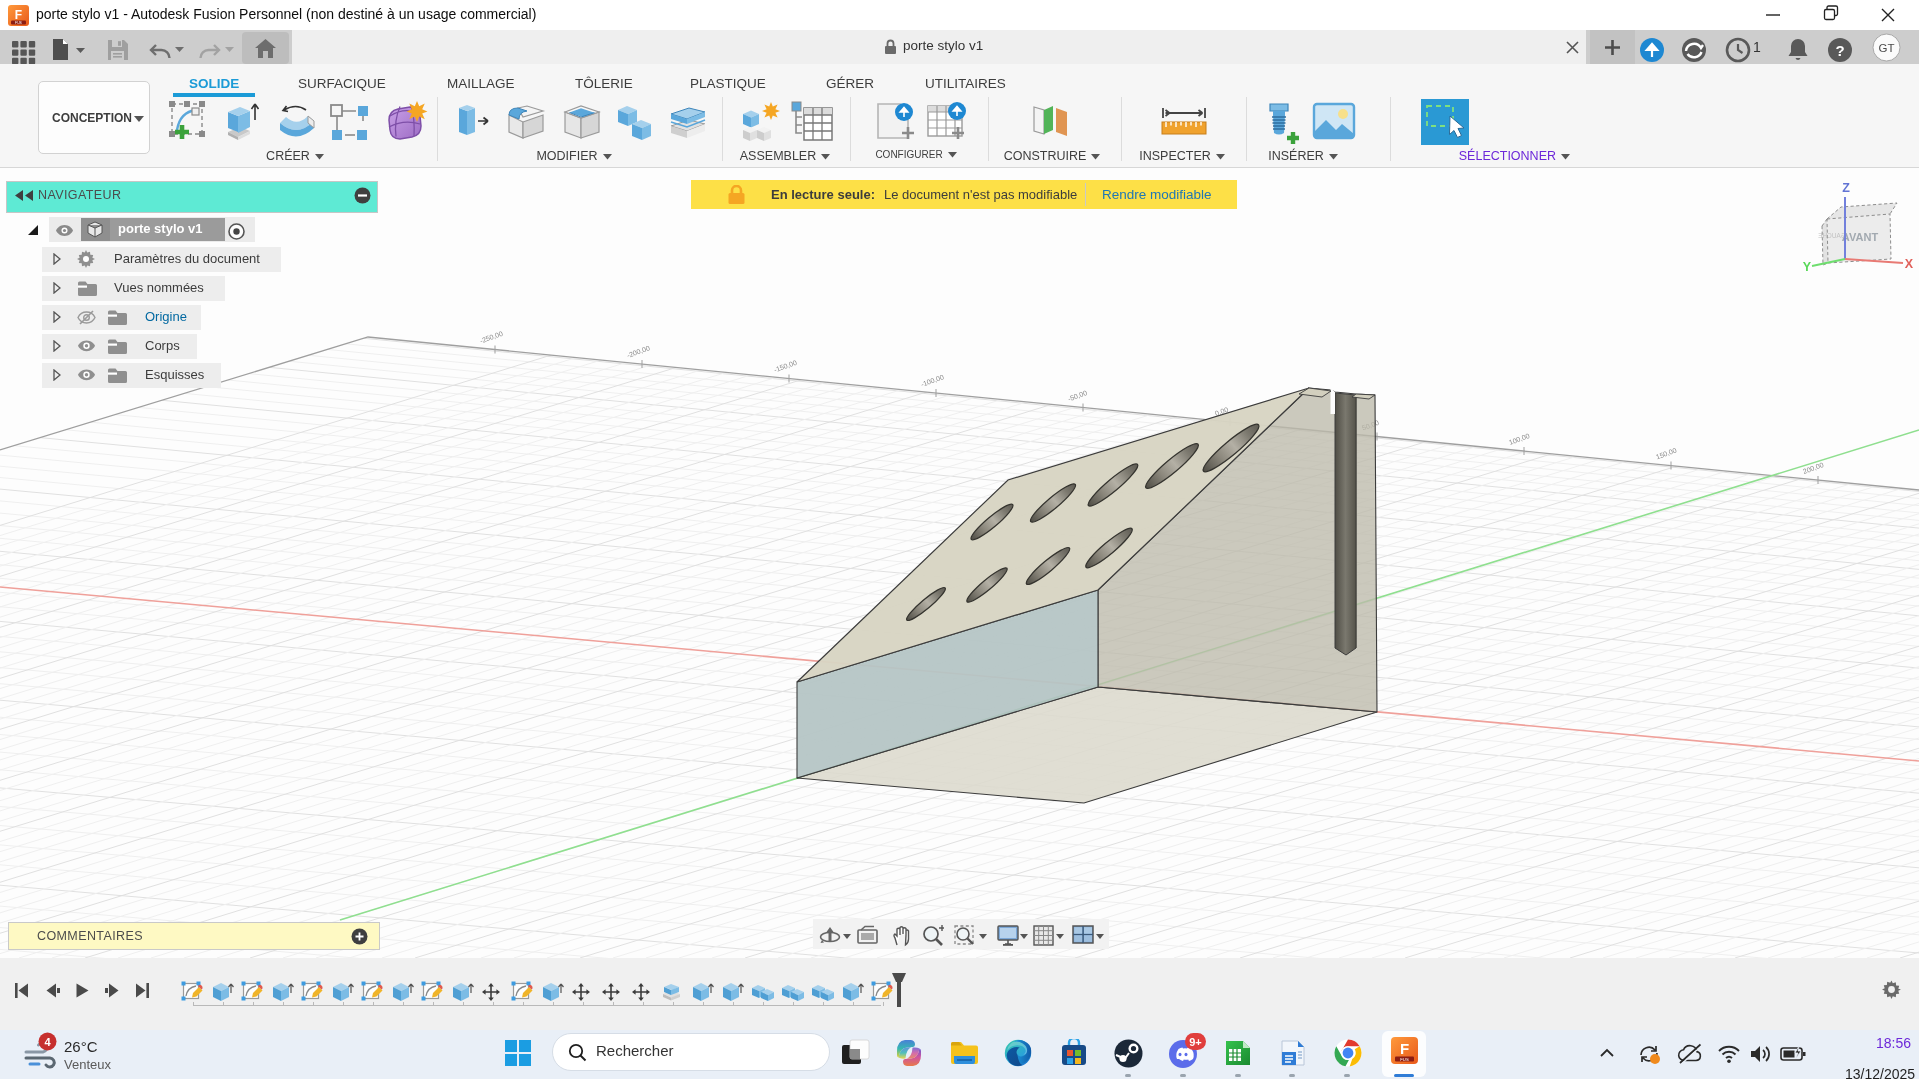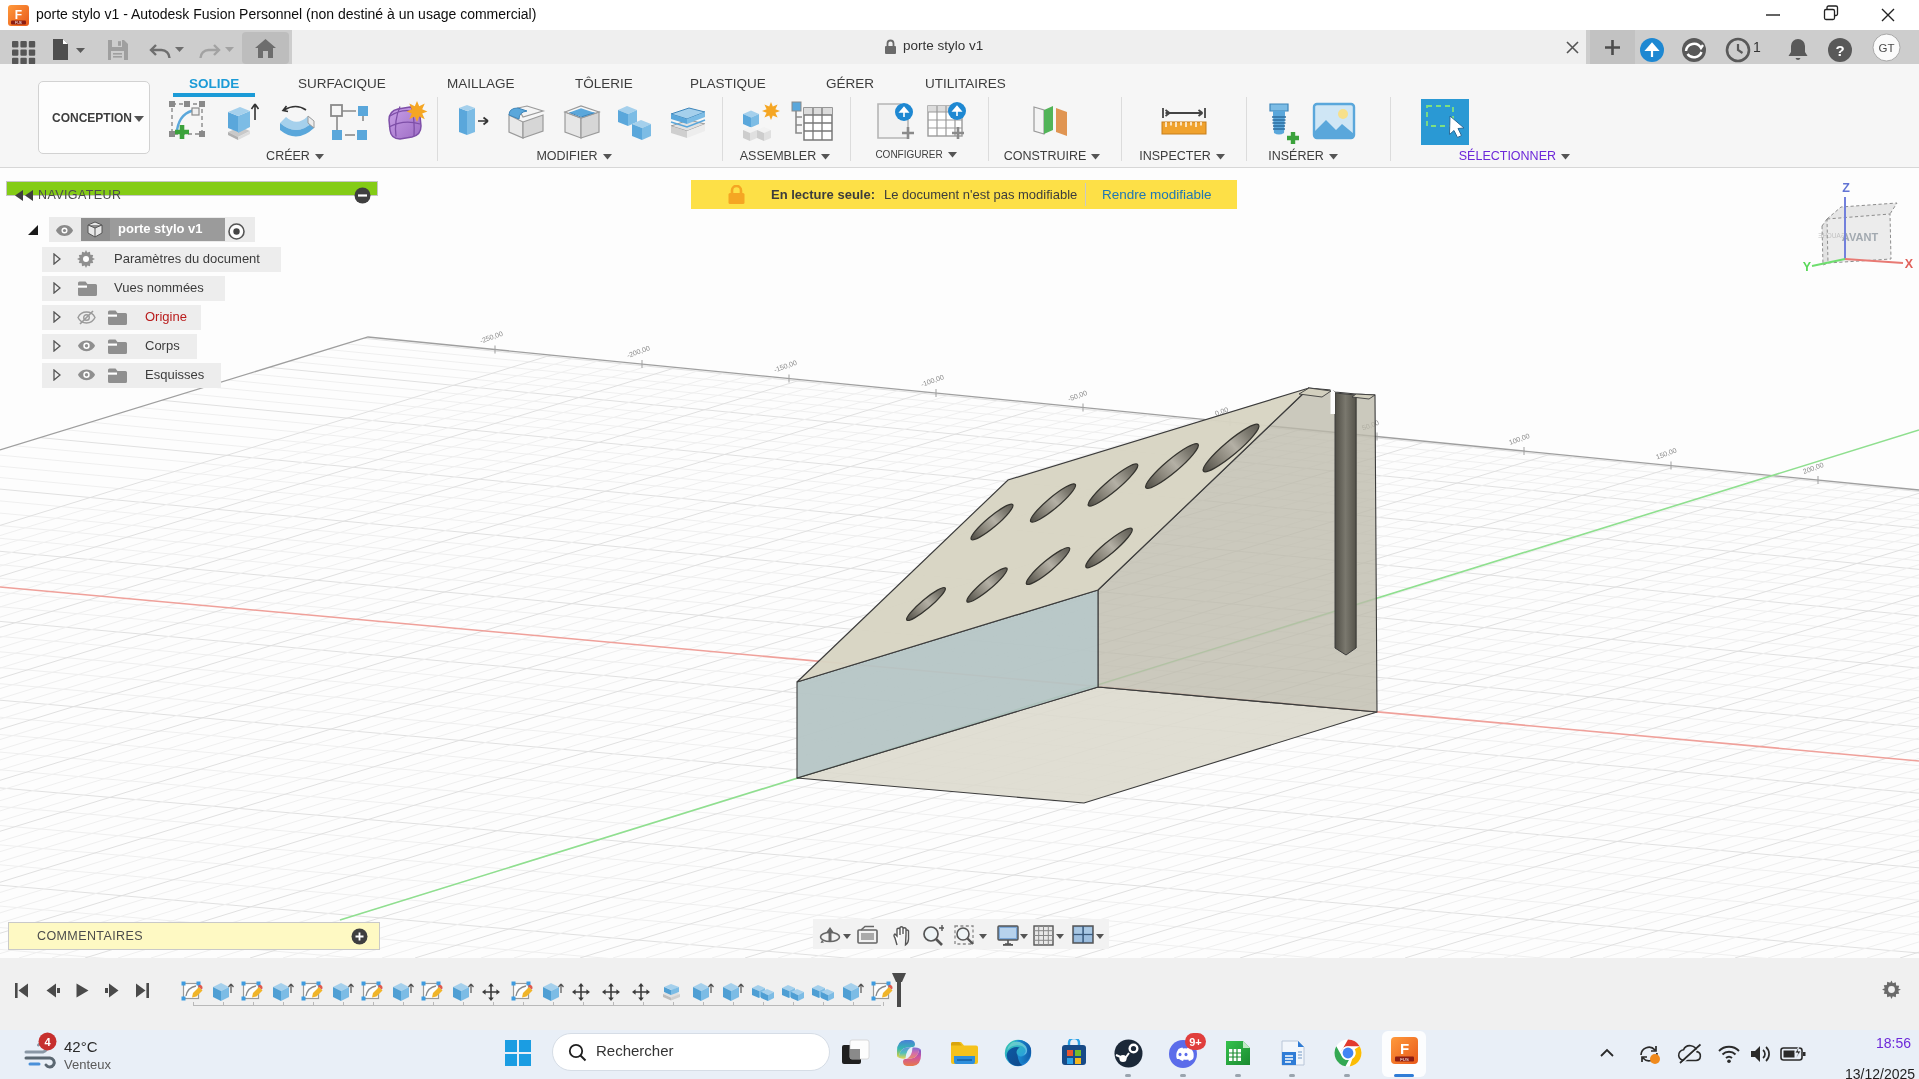--- a/index.html
+++ b/index.html
@@ -606,21 +606,21 @@
 <text x="1832" y="238" font-size="6.5" fill="#c2c2c2" text-anchor="middle" transform="scale(-1,1) translate(-3664,0)">GAUCHE</text>
 <line x1="1845" y1="197" x2="1845" y2="259" stroke="#7280dc" stroke-width="2"></line>
 <line x1="1845" y1="259" x2="1903" y2="263" stroke="#e87a74" stroke-width="2"></line>
 <line x1="1845" y1="259" x2="1812" y2="266" stroke="#6ede6e" stroke-width="2"></line>
 <text x="1846" y="192" font-size="12.5" font-weight="bold" fill="#6274d4" text-anchor="middle">Z</text>
 <text x="1909" y="268" font-size="12.5" font-weight="bold" fill="#e0605a" text-anchor="middle">X</text>
 <text x="1807" y="271" font-size="12.5" font-weight="bold" fill="#58d858" text-anchor="middle">Y</text>
 </g>
 </svg>
 
-<div class="abs" style="left:6px;top:13px;width:372px;height:15px;background:#84cc16;border:1px solid #c6c6c6">
+<div class="abs" style="left:6px;top:13px;width:372px;height:32px;background:#5eead4;border:1px solid #c6c6c6">
  <svg class="abs" style="left:7px;top:7px" width="20" height="13" viewBox="0 0 20 13">
           <path d="M9 1 v11 L1 6.5 z M19 1 v11 L11 6.5 z" fill="#3f3f3f"></path>
         </svg>
  <div class="abs" style="left:31px;top:6px;font-size:12.5px;color:#4c4c4c;letter-spacing:0.4px">NAVIGATEUR</div>
  <svg class="abs" style="left:347px;top:5px" width="17" height="17" viewBox="0 0 17 17">
           <circle cx="8.5" cy="8.5" r="8" fill="#3f3f3f"></circle>
           <rect x="4" y="7.4" width="9" height="2.2" fill="#fff"></rect>
         </svg>
 </div>
 
@@ -668,21 +668,21 @@
       </svg>
       <svg class="abs" style="left:77px;top:142px" width="19" height="15" viewBox="0 0 19 15">
         <path d="M9.5 2 C5 2 2.2 5 1 7.5 2.2 10 5 13 9.5 13 14 13 16.8 10 18 7.5 16.8 5 14 2 9.5 2 z" fill="none" stroke="#9a9a9a" stroke-width="1.4"></path>
         <circle cx="9.5" cy="7.5" r="2.8" fill="none" stroke="#9a9a9a" stroke-width="1.4"></circle>
         <line x1="3" y1="14" x2="16" y2="1" stroke="#9a9a9a" stroke-width="1.6"></line>
       </svg>
       <svg class="abs" style="left:107px;top:141px" width="21" height="17" viewBox="0 0 21 17">
         <path d="M1 3 a1.5 1.5 0 0 1 1.5-1.5 h6 l2 2.5 h8 a1.5 1.5 0 0 1 1.5 1.5 v9 a1.5 1.5 0 0 1-1.5 1.5 h-16 a1.5 1.5 0 0 1-1.5-1.5 z" fill="#8f8f8f"></path>
         <rect x="1" y="5.5" width="9" height="2.2" fill="#fff"></rect>
       </svg>
-      <div class="abs" style="left:145px;top:141px;font-size:13px;color:#b91c1c">Origine</div>
+      <div class="abs" style="left:145px;top:141px;font-size:13px;color:#0369a1">Origine</div>
 <div class="abs" style="left:42px;top:166px;width:155px;height:25px;background:#ededed"></div>
       <svg class="abs" style="left:53px;top:172px" width="8" height="12" viewBox="0 0 8 12">
         <path d="M1 1 L7 6 L1 11 z" fill="none" stroke="#555" stroke-width="1.3"></path>
       </svg>
       <svg class="abs" style="left:77px;top:172px" width="19" height="12" viewBox="0 0 19 12">
         <path d="M9.5 0.5 C5 0.5 2.2 3.3 1 5.8 2.2 8.3 5 11.2 9.5 11.2 14 11.2 16.8 8.3 18 5.8 16.8 3.3 14 0.5 9.5 0.5 z" fill="#8f8f8f"></path>
         <circle cx="9.5" cy="5.8" r="3.2" fill="#fff"></circle>
         <circle cx="9.5" cy="5.8" r="1.7" fill="#8f8f8f"></circle>
       </svg>
       <svg class="abs" style="left:107px;top:170px" width="21" height="17" viewBox="0 0 21 17">
@@ -1018,21 +1018,21 @@
 
 <svg class="abs" style="left:24px;top:8px" width="34" height="32" viewBox="0 0 34 32">
  <path d="M2 14 h17 a4.5 4.5 0 1 0-4.5-7" fill="none" stroke="#8a97a5" stroke-width="3" stroke-linecap="round"></path>
  <path d="M2 20 h24 a4.5 4.5 0 1 1-4 7" fill="none" stroke="#5b6771" stroke-width="3" stroke-linecap="round"></path>
  <path d="M6 26 h9" fill="none" stroke="#4a90d9" stroke-width="3" stroke-linecap="round"></path>
 </svg>
 <svg class="abs" style="left:38px;top:2px" width="19" height="19" viewBox="0 0 19 19">
         <circle cx="9.5" cy="9.5" r="9" fill="#c62f2f"></circle>
         <text x="9.5" y="13.5" font-size="11" font-weight="bold" fill="#fff" text-anchor="middle">4</text>
       </svg>
-<div class="abs" style="left:64px;top:8px;font-size:15px;color:#2a2a2a">42°C</div>
+<div class="abs" style="left:64px;top:8px;font-size:15px;color:#2a2a2a">26°C</div>
 <div class="abs" style="left:64px;top:27px;font-size:13px;color:#5a5a5a">Venteux</div>
 <svg class="abs" style="left:505px;top:10px" width="26" height="26" viewBox="0 0 26 26">
  <rect x="0" y="0" width="12" height="12" fill="#1b9de2"></rect>
         <rect x="14" y="0" width="12" height="12" fill="#1b9de2"></rect>
  <rect x="0" y="14" width="12" height="12" fill="#1b9de2"></rect>
         <rect x="14" y="14" width="12" height="12" fill="#1b9de2"></rect>
 </svg>
 <div class="abs" style="left:552px;top:3px;width:278px;height:38px;background:#fff;border:1px solid #d6dde6;border-radius:19px"></div>
 <svg class="abs" style="left:568px;top:13px" width="19" height="19" viewBox="0 0 19 19">
         <circle cx="8" cy="8" r="6.2" fill="none" stroke="#1f1f1f" stroke-width="1.8"></circle>

